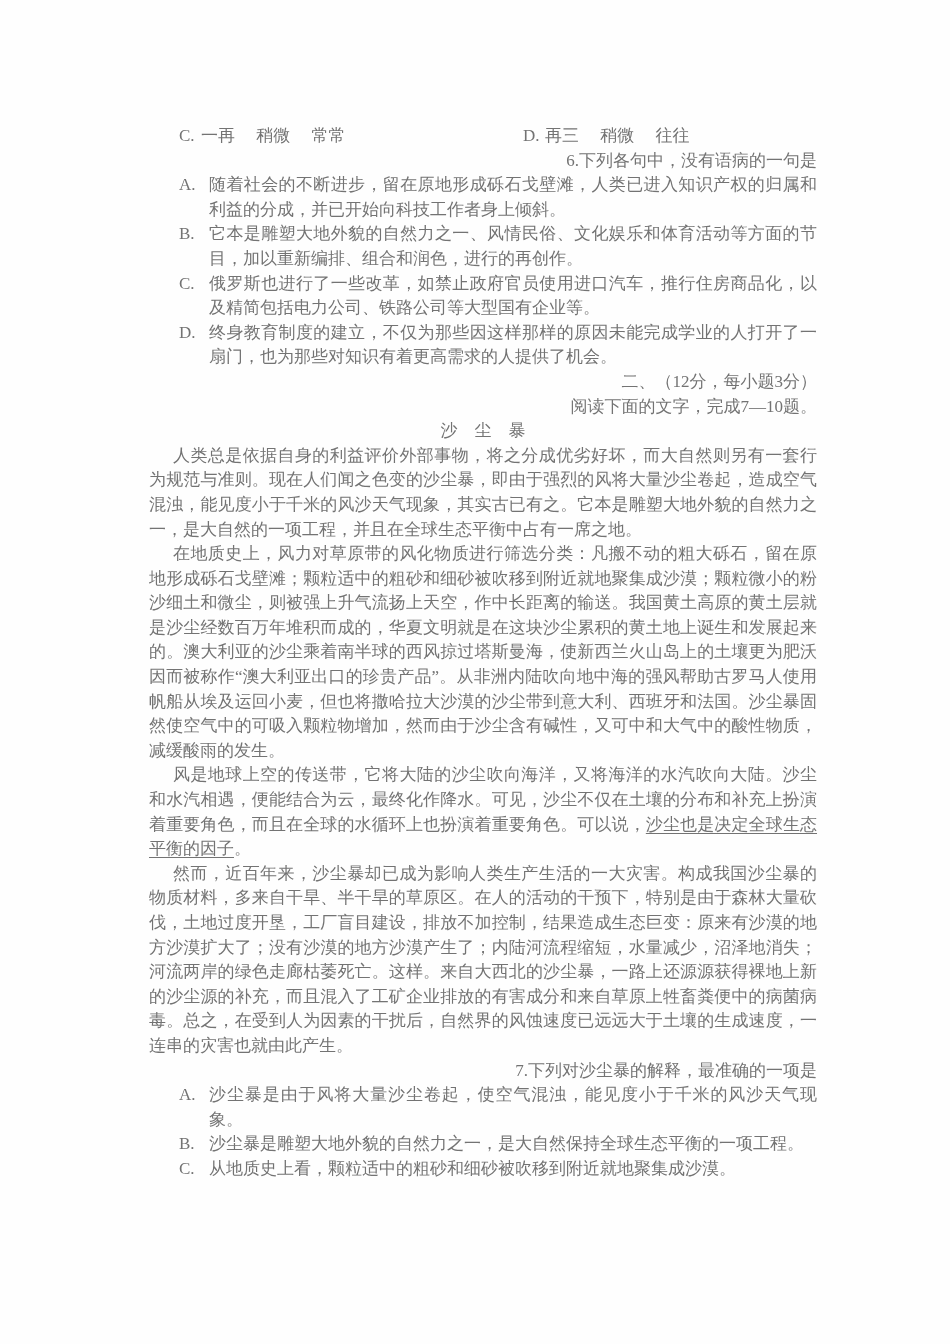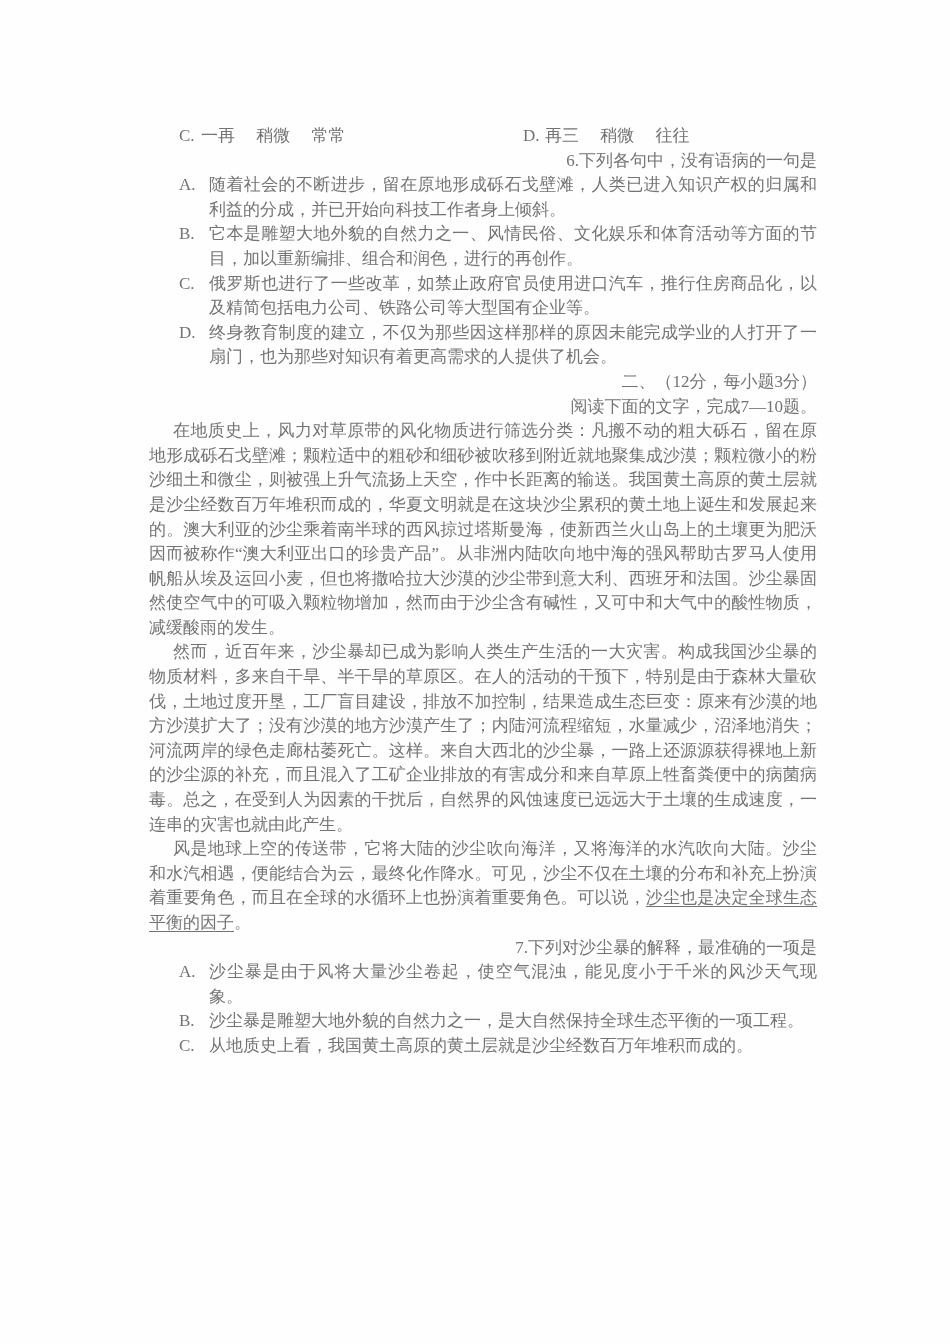--- a/index.html
+++ b/index.html
@@ -104,34 +104,36 @@
       <span class="opt-label">C.</span>
       <span class="opt-text">俄罗斯也进行了一些改革，如禁止政府官员使用进口汽车，推行住房商品化，以及精简包括电力公司、铁路公司等大型国有企业等。</span>
     </div>
     <div class="option">
       <span class="opt-label">D.</span>
       <span class="opt-text">终身教育制度的建立，不仅为那些因这样那样的原因未能完成学业的人打开了一扇门，也为那些对知识有着更高需求的人提供了机会。</span>
     </div>
 
     <div class="section-heading">二、（12分，每小题3分）</div>
     <div class="instruction">阅读下面的文字，完成7—10题。</div>
+    <div class="article-title">沙　尘　暴</div>
 
+    <div class="para">人类总是依据自身的利益评价外部事物，将之分成优劣好坏，而大自然则另有一套行为规范与准则。现在人们闻之色变的沙尘暴，即由于强烈的风将大量沙尘卷起，造成空气混浊，能见度小于千米的风沙天气现象，其实古已有之。它本是雕塑大地外貌的自然力之一，是大自然的一项工程，并且在全球生态平衡中占有一席之地。</div>
     <div class="para">在地质史上，风力对草原带的风化物质进行筛选分类：凡搬不动的粗大砾石，留在原地形成砾石戈壁滩；颗粒适中的粗砂和细砂被吹移到附近就地聚集成沙漠；颗粒微小的粉沙细土和微尘，则被强上升气流扬上天空，作中长距离的输送。我国黄土高原的黄土层就是沙尘经数百万年堆积而成的，华夏文明就是在这块沙尘累积的黄土地上诞生和发展起来的。澳大利亚的沙尘乘着南半球的西风掠过塔斯曼海，使新西兰火山岛上的土壤更为肥沃因而被称作“澳大利亚出口的珍贵产品”。从非洲内陆吹向地中海的强风帮助古罗马人使用帆船从埃及运回小麦，但也将撒哈拉大沙漠的沙尘带到意大利、西班牙和法国。沙尘暴固然使空气中的可吸入颗粒物增加，然而由于沙尘含有碱性，又可中和大气中的酸性物质，减缓酸雨的发生。</div>
+    <div class="para"><span>风是地球上空的传送带，它将大陆的沙尘吹向海洋，又将海洋的水汽吹向大陆。沙尘和水汽相遇，便能结合为云，最终化作降水。可见，沙尘不仅在土壤的分布和补充上扮演着重要角色，而且在全球的水循环上也扮演着重要角色。可以说，</span><span class="underlined">沙尘也是决定全球生态平衡的因子</span><span>。</span></div>
     <div class="para">然而，近百年来，沙尘暴却已成为影响人类生产生活的一大灾害。构成我国沙尘暴的物质材料，多来自干旱、半干旱的草原区。在人的活动的干预下，特别是由于森林大量砍伐，土地过度开垦，工厂盲目建设，排放不加控制，结果造成生态巨变：原来有沙漠的地方沙漠扩大了；没有沙漠的地方沙漠产生了；内陆河流程缩短，水量减少，沼泽地消失；河流两岸的绿色走廊枯萎死亡。这样。来自大西北的沙尘暴，一路上还源源获得裸地上新的沙尘源的补充，而且混入了工矿企业排放的有害成分和来自草原上牲畜粪便中的病菌病毒。总之，在受到人为因素的干扰后，自然界的风蚀速度已远远大于土壤的生成速度，一连串的灾害也就由此产生。</div>
-    <div class="para"><span>风是地球上空的传送带，它将大陆的沙尘吹向海洋，又将海洋的水汽吹向大陆。沙尘和水汽相遇，便能结合为云，最终化作降水。可见，沙尘不仅在土壤的分布和补充上扮演着重要角色，而且在全球的水循环上也扮演着重要角色。可以说，</span><span class="underlined">沙尘也是决定全球生态平衡的因子</span><span>。</span></div>
 
     <div class="question"><span class="q-num">7.</span><span>下列对沙尘暴的解释，最准确的一项是</span></div>
 
     <div class="option">
       <span class="opt-label">A.</span>
       <span class="opt-text">沙尘暴是由于风将大量沙尘卷起，使空气混浊，能见度小于千米的风沙天气现象。</span>
     </div>
     <div class="option">
       <span class="opt-label">B.</span>
       <span class="opt-text">沙尘暴是雕塑大地外貌的自然力之一，是大自然保持全球生态平衡的一项工程。</span>
     </div>
     <div class="option">
       <span class="opt-label">C.</span>
-      <span class="opt-text">从地质史上看，我国黄土高原的黄土层就是沙尘经数百万年堆积而成的。</span>
+      <span class="opt-text">从地质史上看，颗粒适中的粗砂和细砂被吹移到附近就地聚集成沙漠。</span>
     </div>
 
   </div>
 </div>
 
 </body></html>

